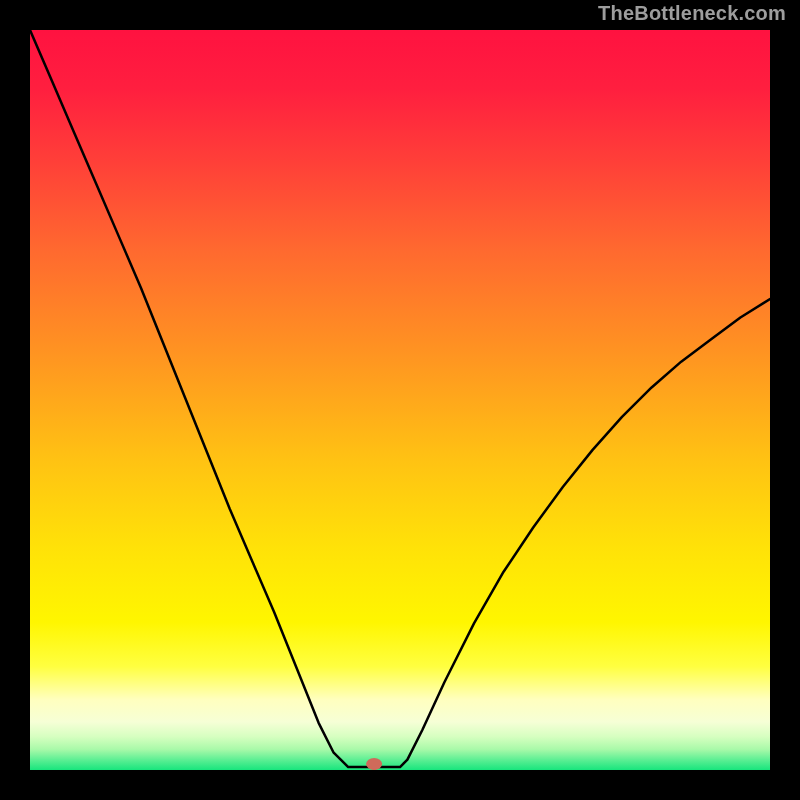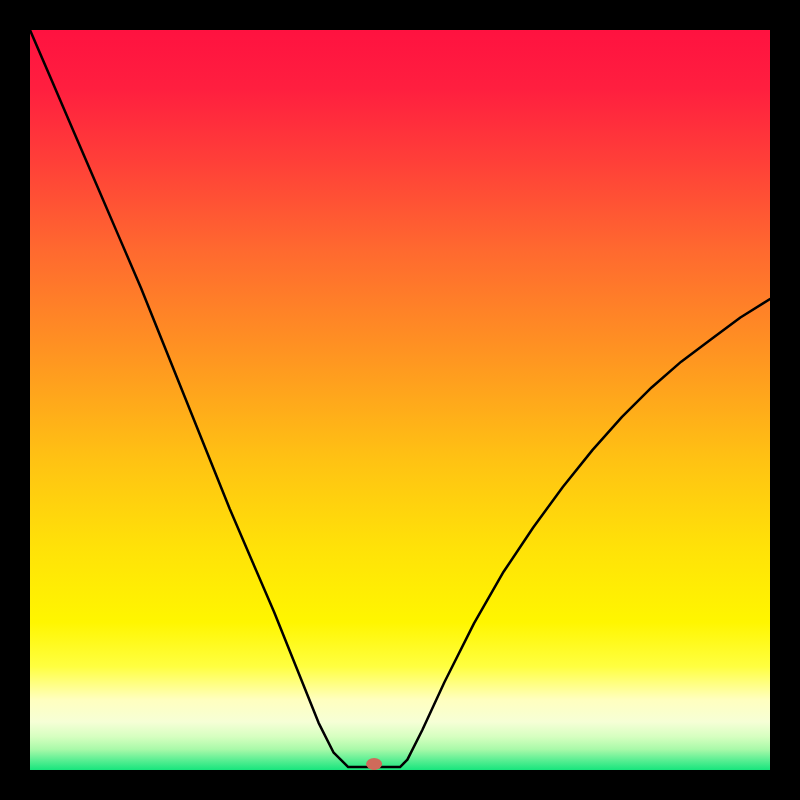--- a/index.html
+++ b/index.html
@@ -40,20 +40,21 @@
     left: 0;
     top: 0;
     width: 740px;
     height: 740px;
     display: block;
   }
 </style>
 </head>
 <body>
 <div class="outer">
+  <div class="watermark">TheBottleneck.com</div>
   <div class="plot-frame">
     <svg class="plot" viewBox="0 0 740 740" preserveAspectRatio="none">
       <defs>
         <linearGradient id="bg-grad" x1="0" y1="0" x2="0" y2="1">
             <stop offset="0%" stop-color="#ff1240"></stop>
             <stop offset="8%" stop-color="#ff1f3f"></stop>
             <stop offset="18%" stop-color="#ff4038"></stop>
             <stop offset="30%" stop-color="#ff6a2f"></stop>
             <stop offset="45%" stop-color="#ff9820"></stop>
             <stop offset="57.99999999999999%" stop-color="#ffc213"></stop>

